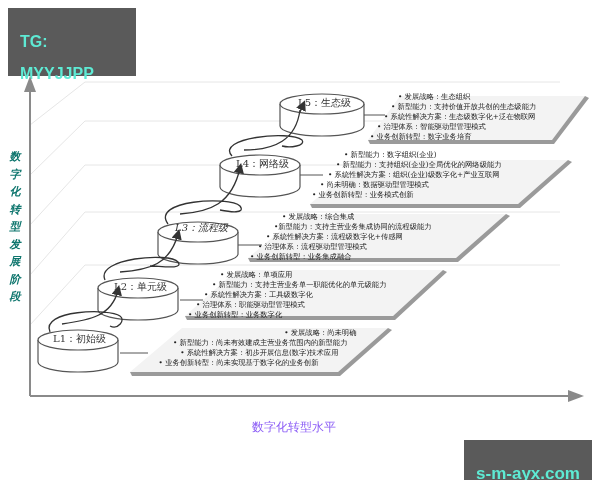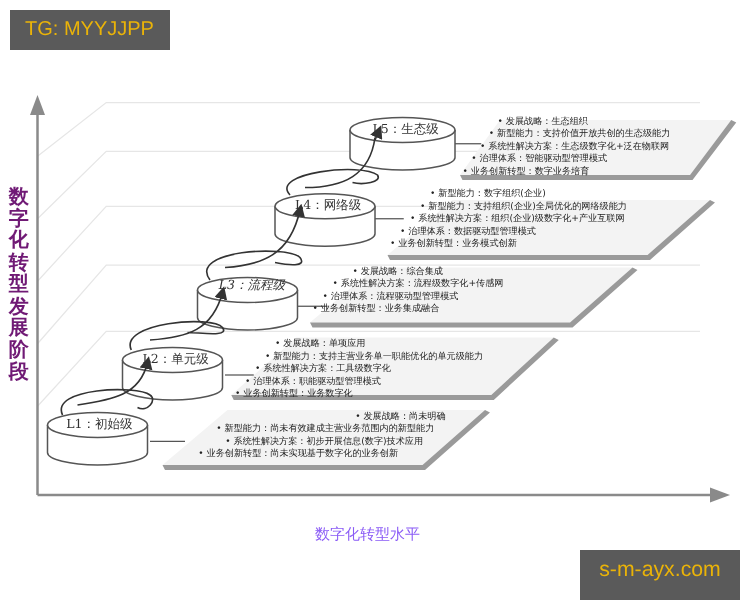--- a/index.html
+++ b/index.html
@@ -1,24 +1,24 @@
 <!DOCTYPE html>
 <html><head>
 <meta charset="utf-8">
 <style>
   html, body { margin:0; padding:0; }
   body { width:600px; height:480px; background:#ffffff; position:relative; overflow:hidden;
          font-family:"DejaVu Sans", sans-serif; }
-  .tag { position:absolute; background:#5a5a5a; color:#eab308; font-family:"Liberation Sans", sans-serif;
-         font-size:16px; line-height:32px; padding:0 12px; }
+  .tag { position:absolute; background:#5a5a5a; color:#5eead4; font-family:"Liberation Sans", sans-serif;
+         font-size:16px; line-height:32px; padding:18px 12px;font-weight:bold; }
   .tag-top { left:8px; top:8px; height:32px; width:104px; }
   .tag-bottom { left:464px; top:440px; height:44px; width:104px; text-align:center; font-size:17px; }
   svg { position:absolute; left:0; top:0; }
-  .ytitle { position:absolute; left:7px; top:148px; width:16px; font-size:16px; color:#701a75; line-height:17.5px;
-            text-align:center; font-weight:bold; }
+  .ytitle { position:absolute; left:7px; top:148px; width:16px; font-size:11px; color:#0f766e; line-height:17.5px;
+            text-align:center; font-weight:bold;font-style:italic; }
   .xtitle { position:absolute; left:252px; top:399px; font-size:12px; color:#8b5cf6; font-weight:normal;margin-top:20px; }
   .lvl { position:absolute; font-family:"DejaVu Serif", serif; font-size:10px; color:#333; }
   .panel { position:absolute; font-size:7.3px; color:#222; line-height:10px; white-space:nowrap; }
   .panel div { position:relative; }
 </style>
 </head>
 <body>
 
 <div class="tag tag-top">TG: MYYJJPP</div>
 
@@ -116,30 +116,31 @@
 <div class="panel" style="left:188px; top:270px;">
   <div style="left:32px">• 发展战略：单项应用</div>
   <div style="left:24px">• 新型能力：支持主营业务单一职能优化的单元级能力</div>
   <div style="left:16px">• 系统性解决方案：工具级数字化</div>
   <div style="left:8px">• 治理体系：职能驱动型管理模式</div>
   <div style="left:0px">• 业务创新转型：业务数字化</div>
 </div>
 
 <div class="panel" style="left:250px; top:212px;">
   <div style="left:32px">• 发展战略：综合集成</div>
+  <div style="left:24px">•新型能力：支持主营业务集成协同的流程级能力</div>
   <div style="left:16px">• 系统性解决方案：流程级数字化+传感网</div>
   <div style="left:8px">• 治理体系：流程驱动型管理模式</div>
   <div style="left:0px">• 业务创新转型：业务集成融合</div>
 </div>
 
 <div class="panel" style="left:312px; top:150px;">
   <div style="left:32px">• 新型能力：数字组织(企业)</div>
   <div style="left:24px">• 新型能力：支持组织(企业)全局优化的网络级能力</div>
   <div style="left:16px">• 系统性解决方案：组织(企业)级数字化+产业互联网</div>
-  <div style="left:8px">• 治理体系：数据驱动型管理模式</div>
+  <div style="left:8px">• 尚未明确：数据驱动型管理模式</div>
   <div style="left:0px">• 业务创新转型：业务模式创新</div>
 </div>
 
 <div class="panel" style="left:370px; top:92px;">
   <div style="left:28px">• 发展战略：生态组织</div>
   <div style="left:21px">• 新型能力：支持价值开放共创的生态级能力</div>
   <div style="left:14px">• 系统性解决方案：生态级数字化+泛在物联网</div>
   <div style="left:7px">• 治理体系：智能驱动型管理模式</div>
   <div style="left:0px">• 业务创新转型：数字业务培育</div>
 </div>

